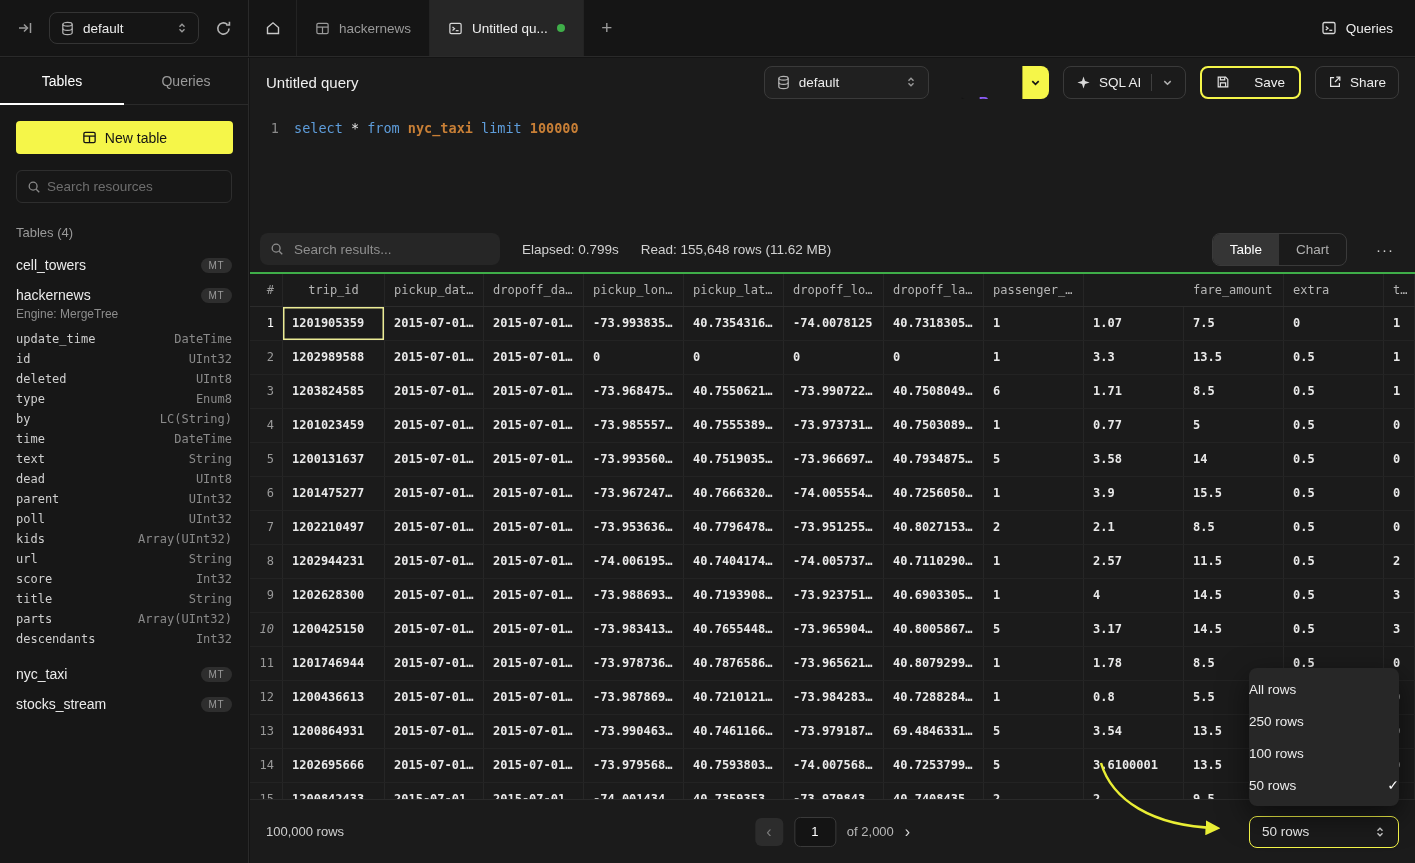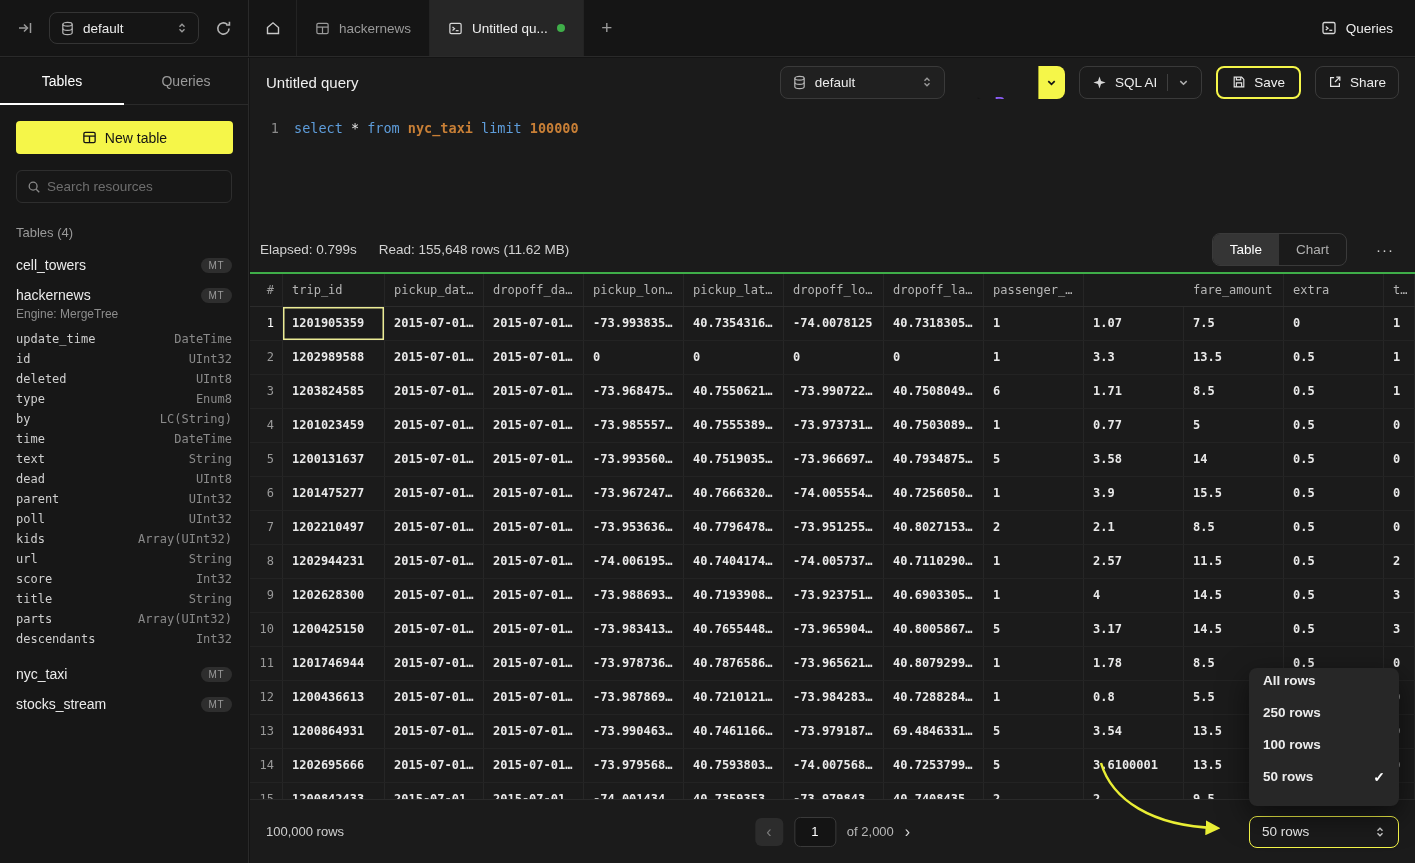--- a/index.html
+++ b/index.html
@@ -69,21 +69,21 @@
   .select-pill .grow { flex:1; }
   .run-group { display:flex; height:33px; border-radius:8px; overflow:hidden; }
   .run-main { background:#f5f649; display:flex; align-items:center; gap:8px; padding:0 16px;
     color:#8b5cf6; font-size:14px; font-weight:600;margin-top:36px; }
   .run-caret { background:#f5f649; border-left:1px solid rgba(0,0,0,.35); width:27px;
     display:flex; align-items:center; justify-content:center; }
   .ghost-btn { height:33px; border:1px solid #3a3a3a; border-radius:8px; display:flex; align-items:center;
     gap:8px; padding:0 12px; color:#ececec; font-size:13.5px; background:transparent; }
   .v-div { width:1px; height:17px; background:#3f3f3f; margin:0 2px; }
   .save-btn { height:33px; border:2px solid #f5f649; border-radius:8px; display:flex; align-items:center;
-    gap:8px; padding:0 14px; color:#f0f0f0; font-size:13.5px; background:#1b1b1b; }
+    gap:24px; padding:0 14px; color:#f0f0f0; font-size:13.5px; background:#1b1b1b; }
 
   .editor { height:120px; flex:none; display:flex; padding-top:14px;
     font-family:"DejaVu Sans Mono", monospace; font-size:13.5px; }
   .gutter { width:44px; text-align:right; color:#8a8a8a; padding-right:15px; flex:none; }
   .code-line { white-space:pre; }
   .tok-keyword { color:#5e9ddb; }
   .tok-ident { color:#c87f36; font-weight:bold; }
   .tok-num { color:#c87f36; font-weight:bold; }
   .tok-plain { color:#e8e8e8; }
 
@@ -123,22 +123,22 @@
   .page-input { width:42px; height:30px; background:#141414; border:1px solid #3a3a3a; border-radius:6px;
     color:#ffffff; text-align:center; font-size:13px; }
   .page-of { color:#b8b8b8; font-size:13px; }
   .page-next { color:#d8d8d8; font-size:16px; }
   .rows-select { margin-left:auto; width:150px; height:32px; border:1.5px solid #f5f649; border-radius:8px;
     display:flex; align-items:center; justify-content:space-between; padding:0 12px; color:#f0f0f0;
     font-size:13.5px; background:#1b1b1b; }
 
   .rows-menu { position:absolute; right:16px; bottom:57px; width:150px; background:#272727; border-radius:8px;
     box-shadow:0 10px 30px rgba(0,0,0,.55); padding:5px 0; z-index:40; }
-  .menu-item { height:32px; display:flex; justify-content:space-between;
-    padding:0 14px; color:#ececec; font-size:13.5px; cursor:pointer;font-weight:bold; }
+  .menu-item { height:32px; display:flex; align-items:center; justify-content:space-between;
+    padding:0 0; color:#ececec; font-size:13.5px; cursor:pointer; }
   .menu-check { color:#ffffff; font-size:14px; }
 
   .annot { position:absolute; left:0; top:0; pointer-events:none; z-index:60; }
 </style>
 </head>
 <body>
 
 <div id="app">
 
   <header class="topbar">
@@ -382,33 +382,40 @@
       </div>
     </div>
 
     <div class="editor">
       <div class="gutter">1</div>
       <div class="code-line" id="code-line"><span class="tok-keyword">select</span><span class="tok-plain"> </span><span class="tok-plain">*</span><span class="tok-plain"> </span><span class="tok-keyword">from</span><span class="tok-plain"> </span><span class="tok-ident">nyc_taxi</span><span class="tok-plain"> </span><span class="tok-keyword">limit</span><span class="tok-plain"> </span><span class="tok-num">100000</span></div>
     </div>
 
     <section class="results">
       <div class="results-toolbar">
+        <div class="results-search">
+          <svg width="14" height="14" viewBox="0 0 16 16" fill="none" stroke="#8f8f8f" stroke-width="1.5">
+            <circle cx="7" cy="7" r="4.5"></circle>
+              <path d="M10.5 10.5 L14 14"></path>
+          </svg>
+          <input type="text" placeholder="Search results..." style="">
+        </div>
         <span class="stat">Elapsed: 0.799s</span>
         <span class="stat">Read: 155,648 rows (11.62 MB)</span>
         <div class="view-toggle">
           <div class="toggle-seg active">Table</div>
           <div class="toggle-seg">Chart</div>
         </div>
         <button class="dots-btn">···</button>
       </div>
 
       <div class="green-line"></div>
       <div class="grid-header" id="grid-header">
           <div class="gh-cell idx" style="width: 33px;">#</div>
-          <div class="gh-cell" style="width: 102px;">trip_id</div>
+          <div class="gh-cell" style="width: 102px; text-align: center;">trip_id</div>
           <div class="gh-cell" style="width: 99px;">pickup_dat…</div>
           <div class="gh-cell" style="width: 100px;">dropoff_da…</div>
           <div class="gh-cell" style="width: 100px;">pickup_lon…</div>
           <div class="gh-cell" style="width: 100px;">pickup_lat…</div>
           <div class="gh-cell" style="width: 100px;">dropoff_lo…</div>
           <div class="gh-cell" style="width: 100px;">dropoff_la…</div>
           <div class="gh-cell" style="width: 100px;">passenger_…</div>
           <div class="gh-cell" style="width: 100px; margin-top: 32px;">trip_dista…</div>
           <div class="gh-cell" style="width: 100px;">fare_amount</div>
           <div class="gh-cell" style="width: 100px;">extra</div>
@@ -544,21 +551,21 @@
             <div class="gd-cell" style="width: 100px;">40.7193908…</div>
             <div class="gd-cell" style="width: 100px;">-73.923751…</div>
             <div class="gd-cell" style="width: 100px;">40.6903305…</div>
             <div class="gd-cell" style="width: 100px;">1</div>
             <div class="gd-cell" style="width: 100px;">4</div>
             <div class="gd-cell" style="width: 100px;">14.5</div>
             <div class="gd-cell" style="width: 100px;">0.5</div>
             <div class="gd-cell" style="width: 31px;">3</div>
           </div>
           <div class="grid-row">
-            <div class="gd-cell idx" style="width: 33px;">10</div>
+            <div class="gd-cell idx" style="width: 33px; font-style: italic;">10</div>
             <div class="gd-cell" style="width: 102px;">1200425150</div>
             <div class="gd-cell" style="width: 99px;">2015-07-01…</div>
             <div class="gd-cell" style="width: 100px;">2015-07-01…</div>
             <div class="gd-cell" style="width: 100px;">-73.983413…</div>
             <div class="gd-cell" style="width: 100px;">40.7655448…</div>
             <div class="gd-cell" style="width: 100px;">-73.965904…</div>
             <div class="gd-cell" style="width: 100px;">40.8005867…</div>
             <div class="gd-cell" style="width: 100px;">5</div>
             <div class="gd-cell" style="width: 100px;">3.17</div>
             <div class="gd-cell" style="width: 100px;">14.5</div>

